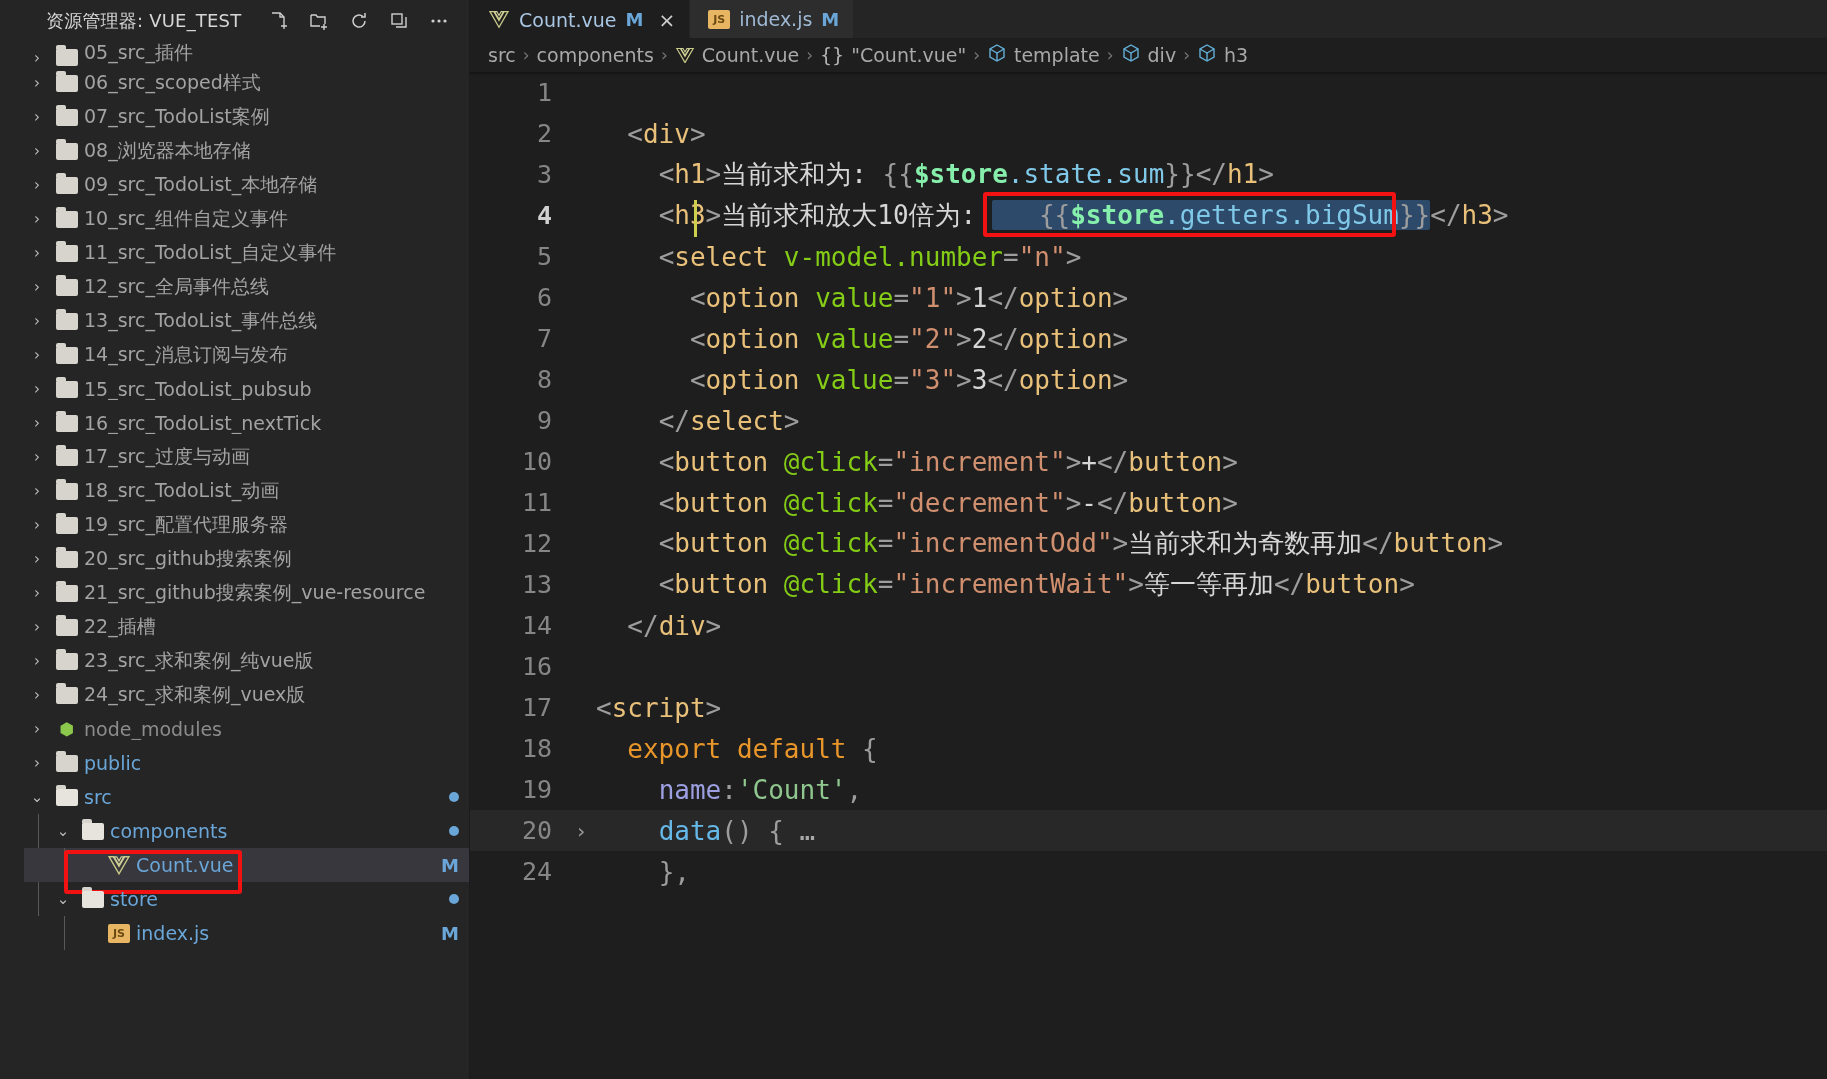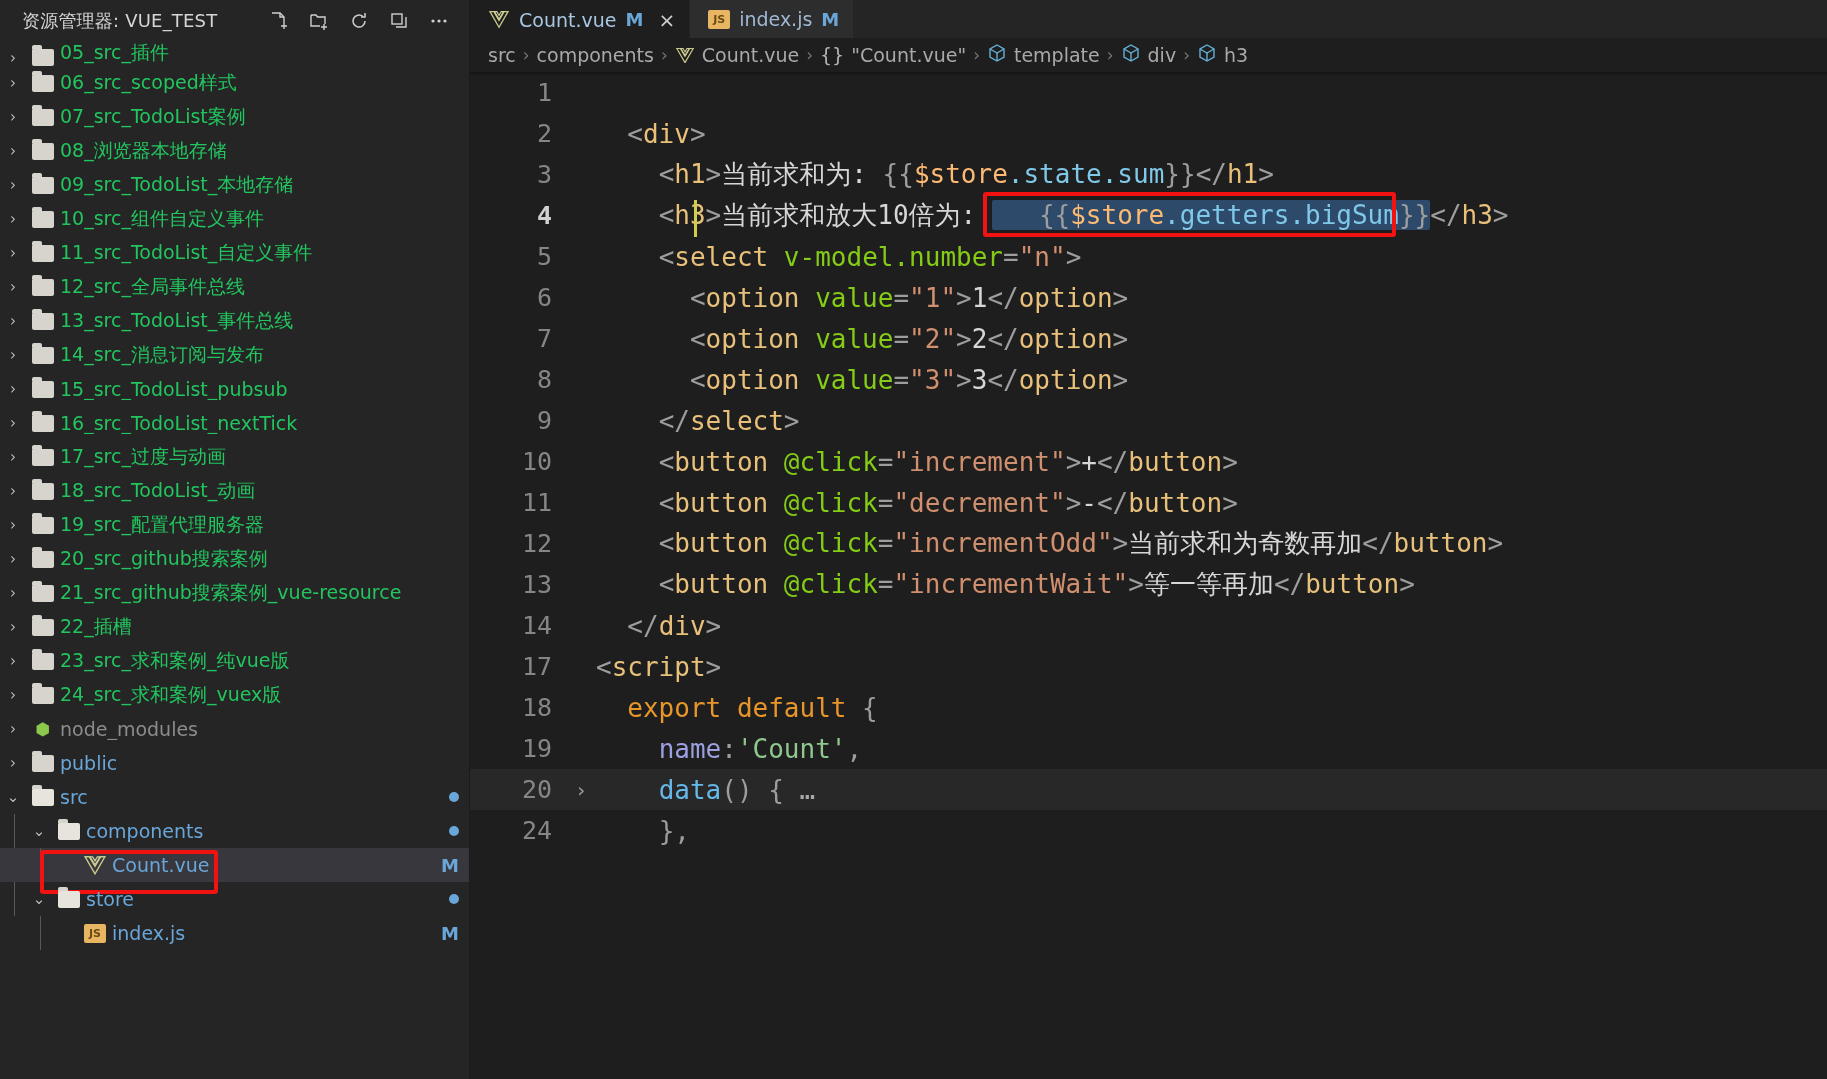--- a/index.html
+++ b/index.html
@@ -13,20 +13,21 @@
   .app { display: flex; width: 1827px; height: 1079px; }
 
   
   .sidebar {
     width: 470px; height: 1079px;
     background: #252526;
     display: flex; flex-direction: column;
     flex: 0 0 470px;
     overflow: hidden;
     border-right: 1px solid #1b1b1c;
+    padding-left: 24px;
   }
   .sb-header {
     height: 42px; flex: 0 0 42px;
     display: flex; align-items: center;
     padding: 0 12px 0 22px;
     color: #cccccc;
     font-size: 18px;
     letter-spacing: .2px;
     white-space: nowrap;
   }
@@ -51,21 +52,21 @@
   }
   .row.selected { background: #37373d; }
   .row.first-clip { height: 24px; align-items: flex-end; }
   .chev {
     width: 26px; flex: 0 0 26px;
     display: flex; align-items: center; justify-content: center;
     color: #bfbfbf; font-size: 15px; line-height: 1;
   }
   .indent { flex: 0 0 auto; }
   .ficon { width: 34px; flex: 0 0 34px; display: flex; align-items: center; justify-content: center; }
-  .label { color: #22c55e; overflow: hidden; text-overflow: clip; }
+  .label { color: #a3a3a3; overflow: hidden; text-overflow: clip; }
   .label.blue { color: #6aa6d8; text-align: right; }
   .label.dim { color: #8c8c8c; }
   .badge-m {
     margin-left: auto;
     color: #6aa6d8;
     font-size: 18px; font-weight: 600;
     padding-left: 8px;
   }
   .dot {
     margin-left: auto;
@@ -165,21 +166,21 @@
   .cursor-bar {
     position: absolute; left: 98px; top: 2px;
     width: 3px; height: 37px; background: #cfcf4e;
   }
   .indentline { color: #4a4a4a; }
 
   
   .t-punct { color: #9d9d9d; }
   .t-tag   { color: #e8c07a; }
   .t-text  { color: #d6d6d6; }
-  .t-var   { color: #fdba74; }
+  .t-var   { color: #86efac; font-weight: bold; }
   .t-prop  { color: #7fc8e8; }
   .t-attr  { color: #84cc16; }
   .t-str   { color: #d08f6e; }
   .t-kw    { color: #e8962a; }
   .t-name  { color: #9c9fe0; }
   .t-fn    { color: #66b8e8; }
   .t-strgr { color: #8fc78f; }
   .t-dots  { color: #a8a8a8; }
 
   .sel-hl { background: #2d4a6b; border-radius: 2px; padding-left: 47px; }
@@ -535,20 +536,21 @@
           <div class="line"><span class="ln">5</span><span class="fold"></span><span class="code"><span class="indentline">&nbsp;&nbsp;&nbsp;&nbsp;</span><span class="t-punct">&lt;</span><span class="t-tag">select</span><span class="t-text">&nbsp;</span><span class="t-attr">v-model.number</span><span class="t-punct">=</span><span class="t-str">"n"</span><span class="t-punct">&gt;</span></span></div>
           <div class="line"><span class="ln">6</span><span class="fold"></span><span class="code"><span class="indentline">&nbsp;&nbsp;&nbsp;&nbsp;&nbsp;&nbsp;</span><span class="t-punct">&lt;</span><span class="t-tag">option</span><span class="t-text">&nbsp;</span><span class="t-attr">value</span><span class="t-punct">=</span><span class="t-str">"1"</span><span class="t-punct">&gt;</span><span class="t-text">1</span><span class="t-punct">&lt;/</span><span class="t-tag">option</span><span class="t-punct">&gt;</span></span></div>
           <div class="line"><span class="ln">7</span><span class="fold"></span><span class="code"><span class="indentline">&nbsp;&nbsp;&nbsp;&nbsp;&nbsp;&nbsp;</span><span class="t-punct">&lt;</span><span class="t-tag">option</span><span class="t-text">&nbsp;</span><span class="t-attr">value</span><span class="t-punct">=</span><span class="t-str">"2"</span><span class="t-punct">&gt;</span><span class="t-text">2</span><span class="t-punct">&lt;/</span><span class="t-tag">option</span><span class="t-punct">&gt;</span></span></div>
           <div class="line"><span class="ln">8</span><span class="fold"></span><span class="code"><span class="indentline">&nbsp;&nbsp;&nbsp;&nbsp;&nbsp;&nbsp;</span><span class="t-punct">&lt;</span><span class="t-tag">option</span><span class="t-text">&nbsp;</span><span class="t-attr">value</span><span class="t-punct">=</span><span class="t-str">"3"</span><span class="t-punct">&gt;</span><span class="t-text">3</span><span class="t-punct">&lt;/</span><span class="t-tag">option</span><span class="t-punct">&gt;</span></span></div>
           <div class="line"><span class="ln">9</span><span class="fold"></span><span class="code"><span class="indentline">&nbsp;&nbsp;&nbsp;&nbsp;</span><span class="t-punct">&lt;/</span><span class="t-tag">select</span><span class="t-punct">&gt;</span></span></div>
           <div class="line"><span class="ln">10</span><span class="fold"></span><span class="code"><span class="indentline">&nbsp;&nbsp;&nbsp;&nbsp;</span><span class="t-punct">&lt;</span><span class="t-tag">button</span><span class="t-text">&nbsp;</span><span class="t-attr">@click</span><span class="t-punct">=</span><span class="t-str">"increment"</span><span class="t-punct">&gt;</span><span class="t-text">+</span><span class="t-punct">&lt;/</span><span class="t-tag">button</span><span class="t-punct">&gt;</span></span></div>
           <div class="line"><span class="ln">11</span><span class="fold"></span><span class="code"><span class="indentline">&nbsp;&nbsp;&nbsp;&nbsp;</span><span class="t-punct">&lt;</span><span class="t-tag">button</span><span class="t-text">&nbsp;</span><span class="t-attr">@click</span><span class="t-punct">=</span><span class="t-str">"decrement"</span><span class="t-punct">&gt;</span><span class="t-text">-</span><span class="t-punct">&lt;/</span><span class="t-tag">button</span><span class="t-punct">&gt;</span></span></div>
           <div class="line"><span class="ln">12</span><span class="fold"></span><span class="code"><span class="indentline">&nbsp;&nbsp;&nbsp;&nbsp;</span><span class="t-punct">&lt;</span><span class="t-tag">button</span><span class="t-text">&nbsp;</span><span class="t-attr">@click</span><span class="t-punct">=</span><span class="t-str">"incrementOdd"</span><span class="t-punct">&gt;</span><span class="t-text">当</span><span class="t-text">前</span><span class="t-text">求</span><span class="t-text">和</span><span class="t-text">为</span><span class="t-text">奇</span><span class="t-text">数</span><span class="t-text">再</span><span class="t-text">加</span><span class="t-punct">&lt;/</span><span class="t-tag">button</span><span class="t-punct">&gt;</span></span></div>
           <div class="line"><span class="ln">13</span><span class="fold"></span><span class="code"><span class="indentline">&nbsp;&nbsp;&nbsp;&nbsp;</span><span class="t-punct">&lt;</span><span class="t-tag">button</span><span class="t-text">&nbsp;</span><span class="t-attr">@click</span><span class="t-punct">=</span><span class="t-str">"incrementWait"</span><span class="t-punct">&gt;</span><span class="t-text">等</span><span class="t-text">一</span><span class="t-text">等</span><span class="t-text">再</span><span class="t-text">加</span><span class="t-punct">&lt;/</span><span class="t-tag">button</span><span class="t-punct">&gt;</span></span></div>
           <div class="line"><span class="ln">14</span><span class="fold"></span><span class="code"><span class="indentline">&nbsp;&nbsp;</span><span class="t-punct">&lt;/</span><span class="t-tag">div</span><span class="t-punct">&gt;</span></span></div>
+          <div class="line"><span class="ln">16</span><span class="fold"></span><span class="code"><span class="indentline"></span></span></div>
           <div class="line"><span class="ln">17</span><span class="fold"></span><span class="code"><span class="indentline"></span><span class="t-punct">&lt;</span><span class="t-tag">script</span><span class="t-punct">&gt;</span></span></div>
           <div class="line"><span class="ln">18</span><span class="fold"></span><span class="code"><span class="indentline">&nbsp;&nbsp;</span><span class="t-kw">export default</span><span class="t-punct"> {</span></span></div>
           <div class="line"><span class="ln">19</span><span class="fold"></span><span class="code"><span class="indentline">&nbsp;&nbsp;&nbsp;&nbsp;</span><span class="t-name">name</span><span class="t-punct">:</span><span class="t-strgr">'Count'</span><span class="t-punct">,</span></span></div>
           <div class="line cur"><span class="ln">20</span><span class="fold">›</span><span class="code"><span class="indentline">&nbsp;&nbsp;&nbsp;&nbsp;</span><span class="t-fn">data</span><span class="t-punct">() {</span> <span class="t-dots">…</span></span></div>
           <div class="line"><span class="ln">24</span><span class="fold"></span><span class="code"><span class="indentline">&nbsp;&nbsp;&nbsp;&nbsp;</span><span class="t-punct">},</span></span></div>
         </div>
       <div class="annot-code" id="annot-code" style="left: 512.875px; top: 120px; width: 413.359px; height: 45px;"></div>
     </div>
 
   </div>

